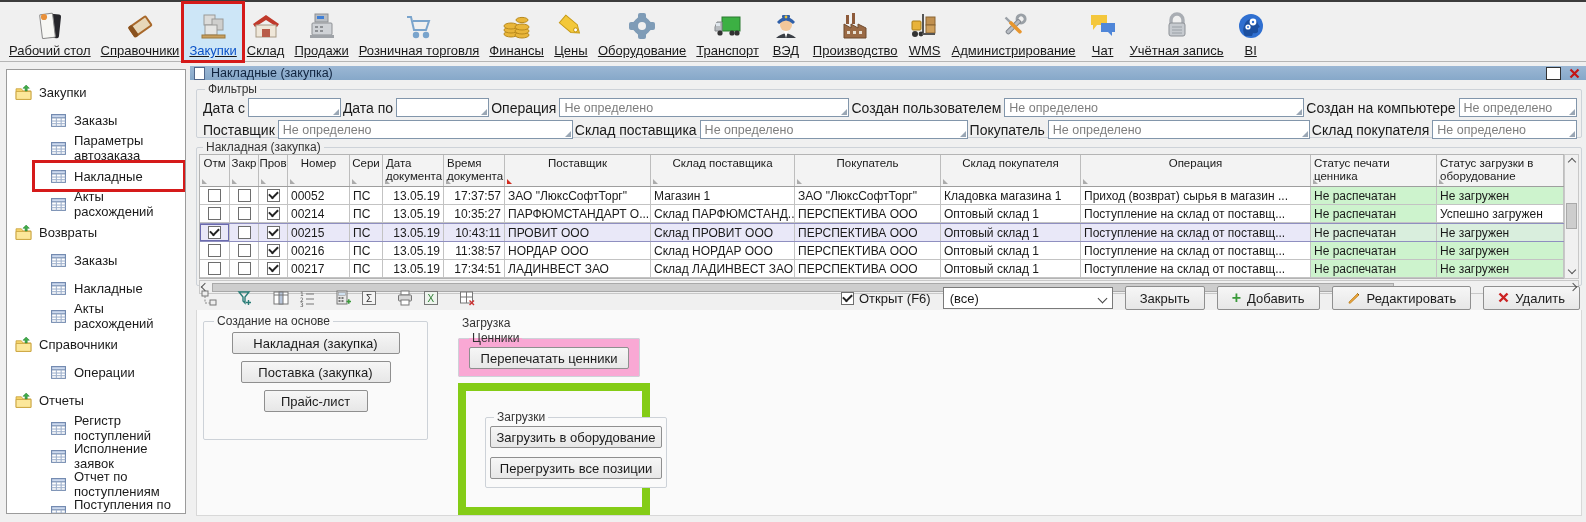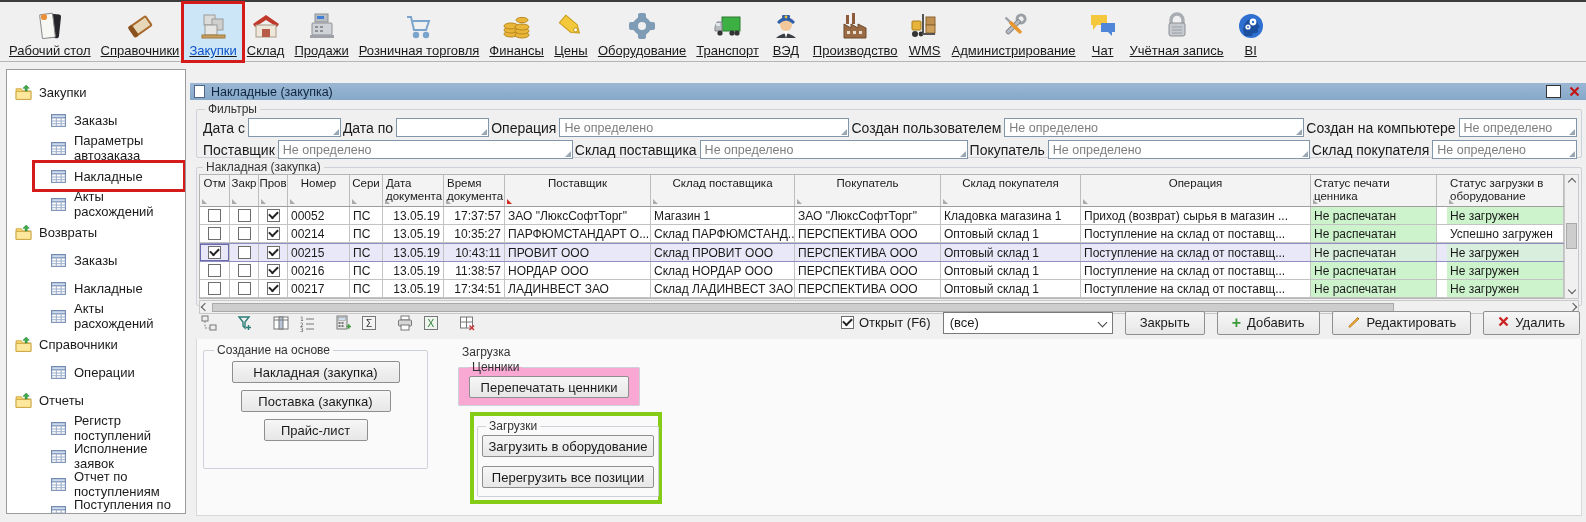--- a/index.html
+++ b/index.html
@@ -63,21 +63,21 @@
   .grow { display:flex; height:18px; border-bottom:1px solid #c3c3c3; background:#fff; }
   .gc { font-size:12px; line-height:16px; padding:0 3px; border-right:1px solid #c3c3c3; white-space:nowrap; overflow:hidden; display:flex; align-items:center; }
   .gc.r { justify-content:flex-end; }
   .gc.green { background:#cdf3cd; }
   .grow.sel { background:#e9e8f8; border-top:1px solid #8f8fc0; border-bottom:1px solid #8f8fc0; height:19px; }
   .grow.sel .gc.green { background:#d9eedd; }
   .grow.sel .c0 { box-shadow:inset 0 0 0 1px #6a6aae; }
   .c0{width:30px;justify-content:center;} .c1{width:29px;justify-content:center;} .c2{width:29px;justify-content:center;}
   .c3{width:62px;} .c4{width:33px;} .c5{width:61px;} .c6{width:61px;}
   .c7{width:146px;} .c8{width:144px;} .c9{width:146px;} .c10{width:140px;}
-  .c11{width:230px;} .c12{width:126px;} .c13{flex:1;margin-left:10px;}
+  .c11{width:230px;} .c12{width:126px;} .c13{flex:1;}
   .cb { width:13px; height:13px; background:#fff; border:1px solid #6e6e6e; display:inline-flex; align-items:center; justify-content:center; }
   .cb.checked::after { content:""; width:7px; height:4px; border-left:2px solid #222; border-bottom:2px solid #222; transform:rotate(-45deg); margin-bottom:3px; }
 
   
   .vscroll { width:15px; background:#f0f0f0; border:1px solid #c8c8c8; display:flex; flex-direction:column; align-items:center; }
   .hscroll { height:14px; margin-top:1px; background:#f0f0f0; border:1px solid #c8c8c8; display:flex; align-items:center; padding:0 2px; }
   .chev { width:6px; height:6px; border-left:1.5px solid #555; border-bottom:1.5px solid #555; }
   .chev.up{ transform:rotate(135deg); margin-top:4px; } .chev.down{ transform:rotate(-45deg); margin-bottom:5px; }
   .chev.left{ transform:rotate(45deg); } .chev.right{ transform:rotate(-135deg); }
   .vthumb { width:11px; height:26px; background:#cdcdcd; border:1px solid #a9a9a9; margin-top:38px; }
@@ -101,21 +101,21 @@
 
   
   .panel { flex:1; background:#fafafa; border:1px solid #d8d8d8; border-top:none; margin:0 4px 0 6px; padding:4px 0 0 6px; display:flex; align-items:flex-start; }
   .gb-create { width:225px; height:126px; padding:4px 6px; display:flex; flex-direction:column; align-items:center; gap:7px; background:#fafafa; }
   .abtn { height:22px; background:linear-gradient(#f6f6f6,#e7e7e7); border:1px solid #8f8f8f; border-radius:2px; font-size:13px; display:flex; align-items:center; justify-content:center; white-space:nowrap; padding:0 8px; }
   .b1{width:168px;} .b2{width:150px;} .b3{width:212px;} .b4{width:104px;}
   .rightcluster { margin-left:30px; display:flex; flex-direction:column; }
   .loadlabel { font-size:12px; color:#333; margin:2px 0 1px 4px; }
   .gb-price { width:182px; height:46px; padding:2px 6px 4px; display:flex; align-items:center; justify-content:center; background:#f9a8d4; }
   .b5{width:160px;} .b6{width:172px;} .b7{width:172px;}
-  .redbox { margin-top:6px; border:4px solid #84cc16; padding:3px; width:192px;margin-left:12px; }
+  .redbox { margin-top:6px; border:8px solid #84cc16; padding:19px; width:192px; }
   .gb-loads { padding:2px 4px 8px; display:flex; flex-direction:column; align-items:center; gap:9px; background:#fafafa; }
 
   .greenplus { color:#3a9a3a; font-weight:bold; font-size:16px; line-height:14px; }
 </style>
 </head>
 <body>
 
 <div class="screen">
   <div class="topline"></div>
 

